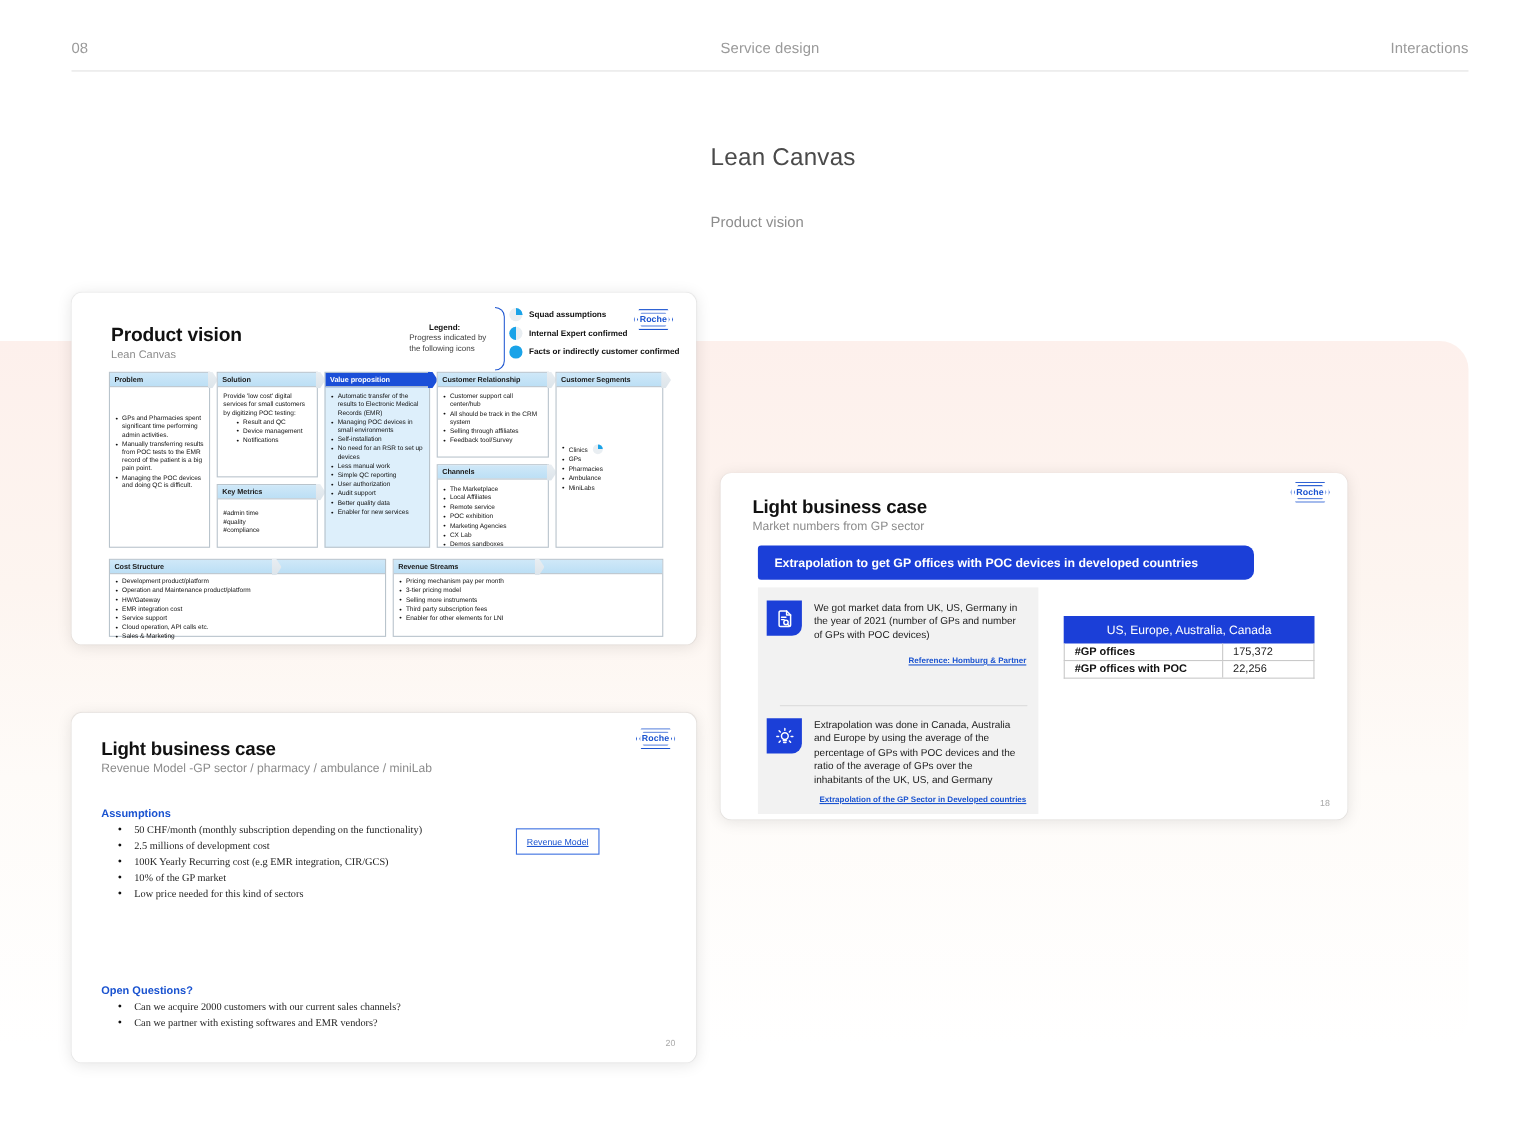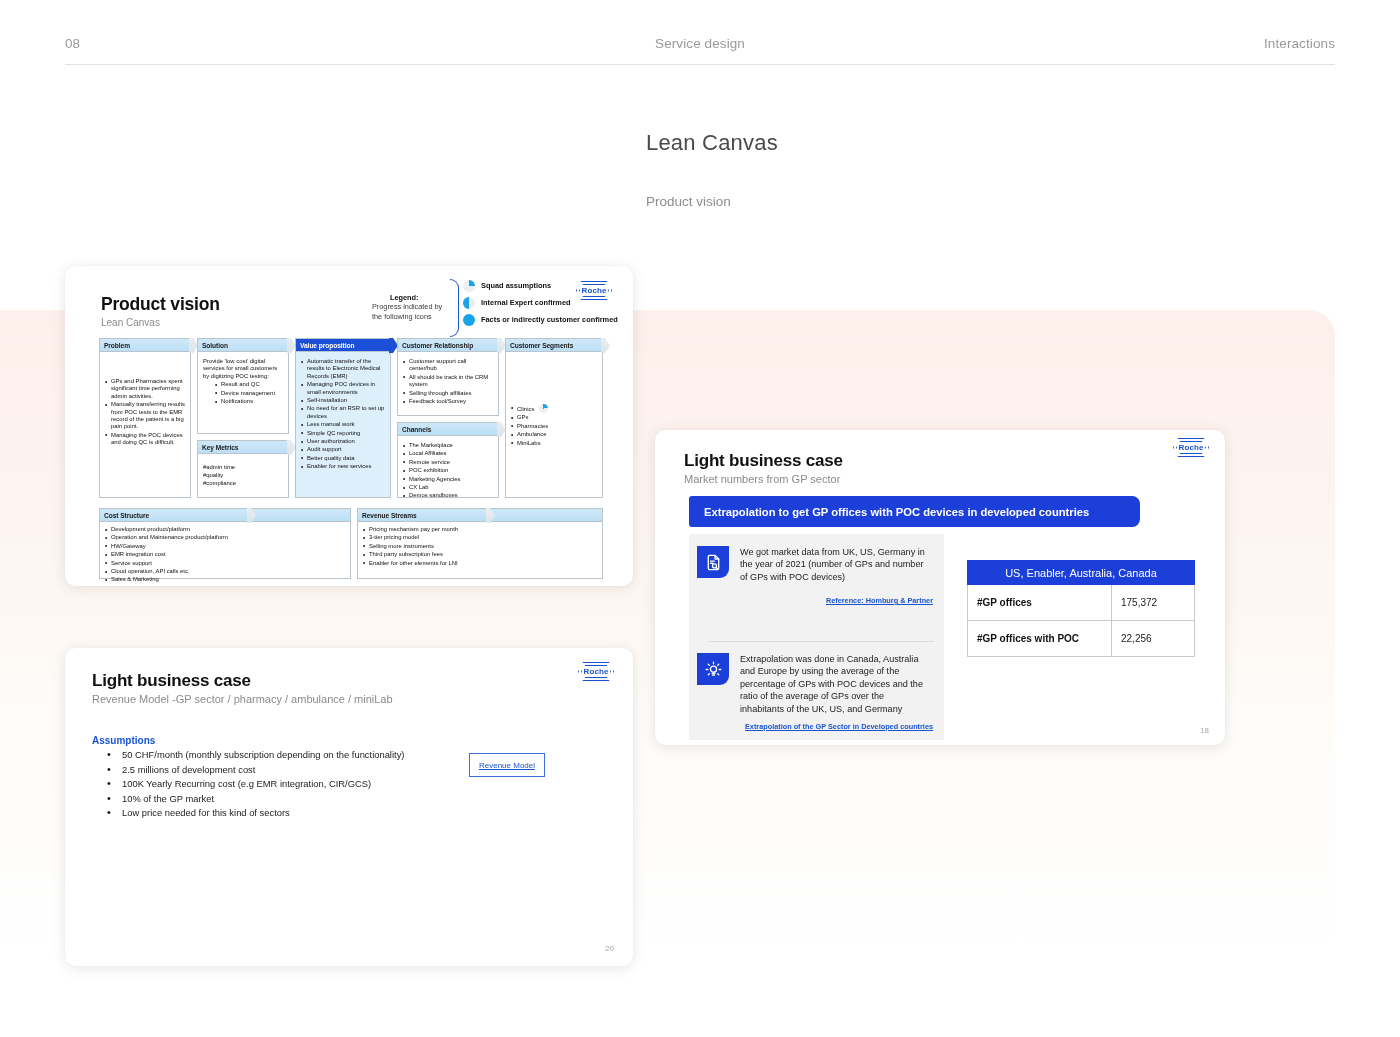--- a/index.html
+++ b/index.html
@@ -120,21 +120,21 @@
   .cv-body ul.inner li{ font-size:5.9px; }
   .cv-plain{ font-size:5.9px; line-height:8px; color:#111; }
 
   
   #card-lbc{ left:65px; top:648px; width:568px; height:318px; }
   .lbc-title{ position:absolute; left:27px; top:23px; font-size:17px; font-weight:700; color:#111; letter-spacing:-.2px;}
   .lbc-sub{ position:absolute; left:27px; top:45px; font-size:11px; color:#8b8b8b;}
   #roche-lbc{ right:19px; top:14px; }
   .sec{ position:absolute; left:27px; }
   .sec h4{ font-size:10px; color:#1a53d0; font-weight:700; margin-bottom:2px;}
-  .sec ul{ list-style:none; }
+  .sec ul{ list-style:none;font-family:Liberation Serif, serif; }
   .sec li{ font-size:9.4px; line-height:14.5px; color:#1c1c1c; position:relative; padding-left:30px;}
   .sec li::before{ content:"•"; position:absolute; left:15px; top:-1px; font-size:11px; color:#111;}
   .revmodel-btn{
     position:absolute; left:469px; top:753px; width:76px; height:24px;
     border:1px solid #3b6fe0; background:#fff; display:flex; align-items:center; justify-content:center;
     z-index:4;
   }
   .revmodel-btn span{ font-size:8px; color:#1a53d0; text-decoration:underline; }
   .pg{ position:absolute; font-size:8px; color:#a8a8a8;}
   #pg-lbc{ right:19px; bottom:13px; }
@@ -160,21 +160,21 @@
   .mk-ic svg{ width:19px; height:19px; }
   .mk-tx{ margin-left:11px; font-size:9.1px; line-height:12.4px; color:#1c1c1c; width:190px;}
   .mk-link{ position:absolute; font-size:7.3px; font-weight:700; color:#1a53d0; text-decoration:underline;}
   .mk-div{ position:absolute; left:20px; top:107px; width:225px; height:1px; background:#dcdcdc;}
 
   .tbl{ position:absolute; left:312px; top:130px; width:228px; }
   .tbl-head{
     background:#1b3fd8; color:#fff; font-size:11px; height:25px;
     display:flex; align-items:center; justify-content:center;
   }
-  .tbl-row{ display:flex; border:1px solid #c9c9c9; border-top:none; height:36px;}
+  .tbl-row{ display:flex; border:1px solid #c9c9c9; border-top:none; height:16px;}
   .tbl .tbl-row:first-of-type{ border-top:1px solid #c9c9c9; margin-top:9px;}
   .tbl-c1{ flex:1; border-right:1px solid #c9c9c9; display:flex; align-items:center; padding-left:9px;
            font-size:10px; font-weight:700; color:#111;}
   .tbl-c2{ width:82px; display:flex; align-items:center; padding-left:9px; font-size:10px; color:#1c1c1c;}
   #pg-mk{ right:16px; bottom:10px; }
 </style>
 </head>
 <body>
 
 <div class="bg-panel"></div>
@@ -400,20 +400,27 @@
     <ul>
       <li>50 CHF/month (monthly subscription depending on the functionality)</li>
       <li>2.5 millions of development cost</li>
       <li>100K Yearly Recurring cost (e.g  EMR integration, CIR/GCS)</li>
       <li>10% of the GP market</li>
       <li>Low price needed for this kind of sectors</li>
     </ul>
   </div>
 
 
+  <div class="sec" style="top:248px;">
+    <h4>Open Questions?</h4>
+    <ul>
+      <li>Can we acquire 2000 customers with our current sales channels?</li>
+      <li>Can we partner with existing softwares and EMR vendors?</li>
+    </ul>
+  </div>
 
   <div class="pg" id="pg-lbc">20</div>
 </div>
 
 <div class="revmodel-btn">
   <span>Revenue Model</span>
 </div>
 
 <div class="card" id="card-market">
   <div class="mk-title">Light business case</div>
@@ -449,21 +456,21 @@
           <circle cx="12" cy="11.6" r="3.9"></circle>
             <path d="M10.2 16.8h3.6M10.7 19h2.6"></path>
         </svg>
       </div>
       <div class="mk-tx">Extrapolation was done in Canada, Australia and Europe by using the average of the percentage of GPs with POC devices and the ratio of the average of  GPs over the inhabitants of the UK, US, and Germany</div>
     </div>
     <div class="mk-link" style="right:11px; bottom:9px;">Extrapolation of the GP Sector in Developed countries</div>
   </div>
 
   <div class="tbl">
-    <div class="tbl-head">US, Enabler, Australia, Canada</div>
+    <div class="tbl-head">US, Europe, Australia, Canada</div>
     <div class="tbl-row">
       <div class="tbl-c1">#GP offices</div>
       <div class="tbl-c2">175,372</div>
     </div>
     <div class="tbl-row">
       <div class="tbl-c1">#GP offices with POC</div>
       <div class="tbl-c2">22,256</div>
     </div>
   </div>
 

